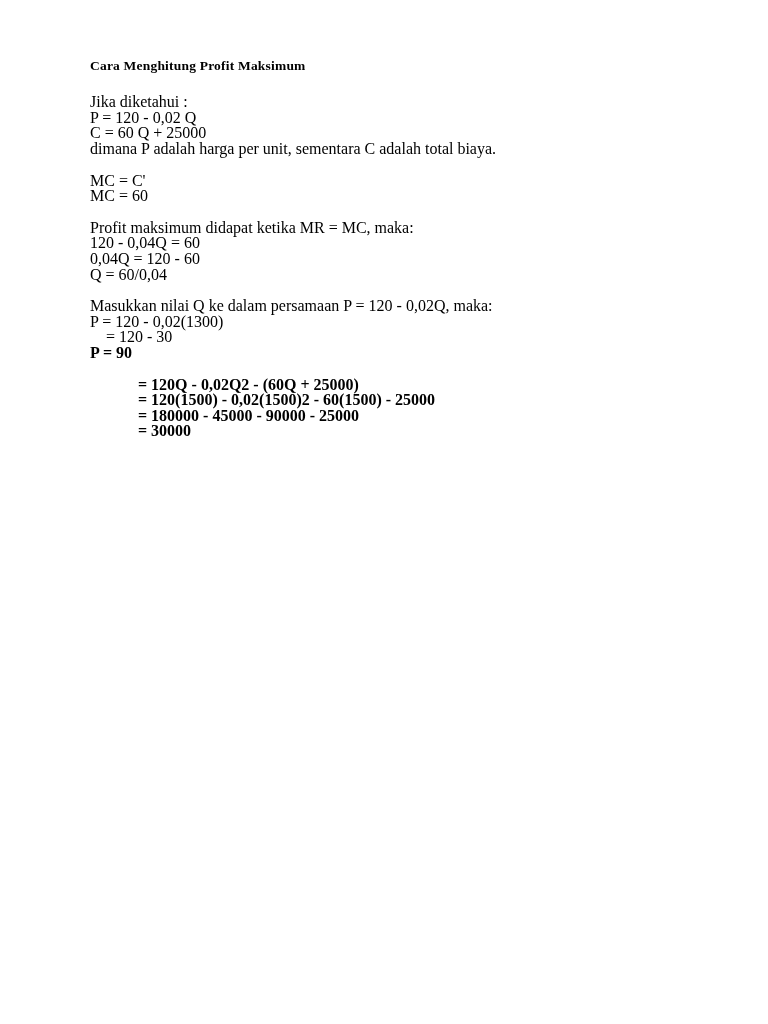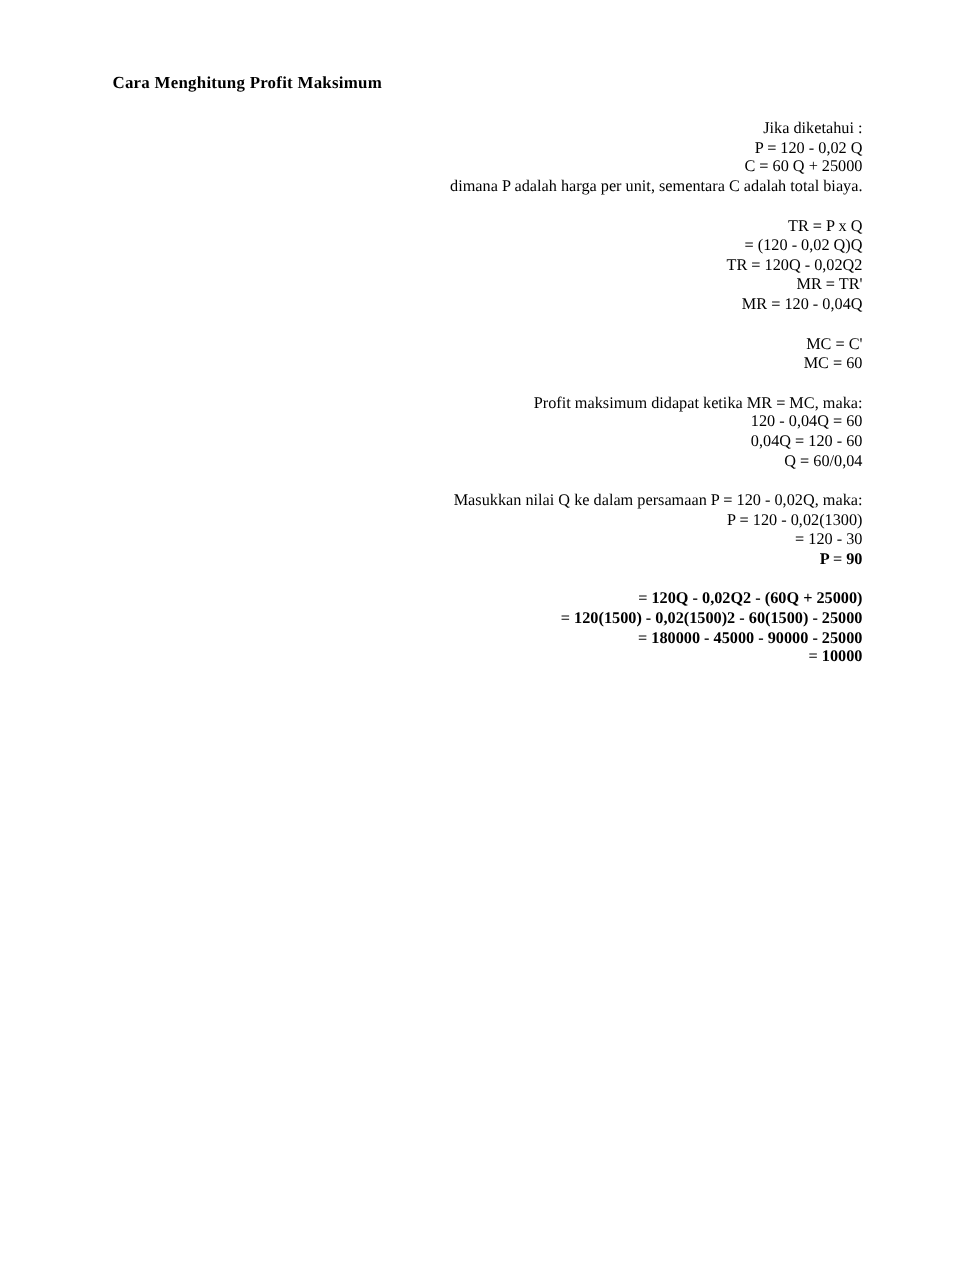--- a/index.html
+++ b/index.html
@@ -31,24 +31,23 @@
     font-weight: bold;
     font-size: 13.5px;
     letter-spacing: 0.2px;
     margin: 0 0 20px 0;
     line-height: 1.2;
   }
   .block {
     margin: 0 0 16px 0;
   }
   .line {
-    font-size: 13px;
+    font-size: 16px;
     line-height: 15.6px;
     white-space: pre;
-    text-align: right;
   }
   .line.bold {
     font-weight: bold;
   }
   .indent-1 {
     padding-left: 16px;
   }
   .indent-2 {
     padding-left: 48px;
     font-weight: bold;
@@ -61,43 +60,36 @@
   <div class="content">
     <div class="doc-title">Cara Menghitung Profit Maksimum</div>
     <div id="blocks-root">
         <div class="block">
           <div class="line">Jika diketahui :</div>
           <div class="line">P = 120 - 0,02 Q</div>
           <div class="line">C = 60 Q + 25000</div>
           <div class="line">dimana P adalah harga per unit, sementara C adalah total biaya.</div>
         </div>
         <div class="block">
-          <div class="line">TR = P x Q</div>
-          <div class="line indent-1">= (120 - 0,02 Q)Q</div>
-          <div class="line">TR = 120Q - 0,02Q2</div>
-          <div class="line">MR = TR'</div>
-          <div class="line">MR = 120 - 0,04Q</div>
-        </div>
-        <div class="block">
           <div class="line">MC = C'</div>
           <div class="line">MC = 60</div>
         </div>
         <div class="block">
           <div class="line">Profit maksimum didapat ketika MR = MC, maka:</div>
           <div class="line">120 - 0,04Q = 60</div>
           <div class="line">0,04Q = 120 - 60</div>
           <div class="line">Q = 60/0,04</div>
         </div>
         <div class="block">
           <div class="line">Masukkan nilai Q ke dalam persamaan P = 120 - 0,02Q, maka:</div>
           <div class="line">P = 120 - 0,02(1300)</div>
           <div class="line indent-1">= 120 - 30</div>
           <div class="line bold">P = 90</div>
         </div>
         <div class="block">
           <div class="line indent-2">= 120Q - 0,02Q2 - (60Q + 25000)</div>
           <div class="line indent-2">= 120(1500) - 0,02(1500)2 - 60(1500) - 25000</div>
           <div class="line indent-2">= 180000 - 45000 - 90000 - 25000</div>
-          <div class="line indent-2">= 10000</div>
+          <div class="line indent-2">= 30000</div>
         </div>
       </div>
   </div>
 </div>
 
 </body></html>

